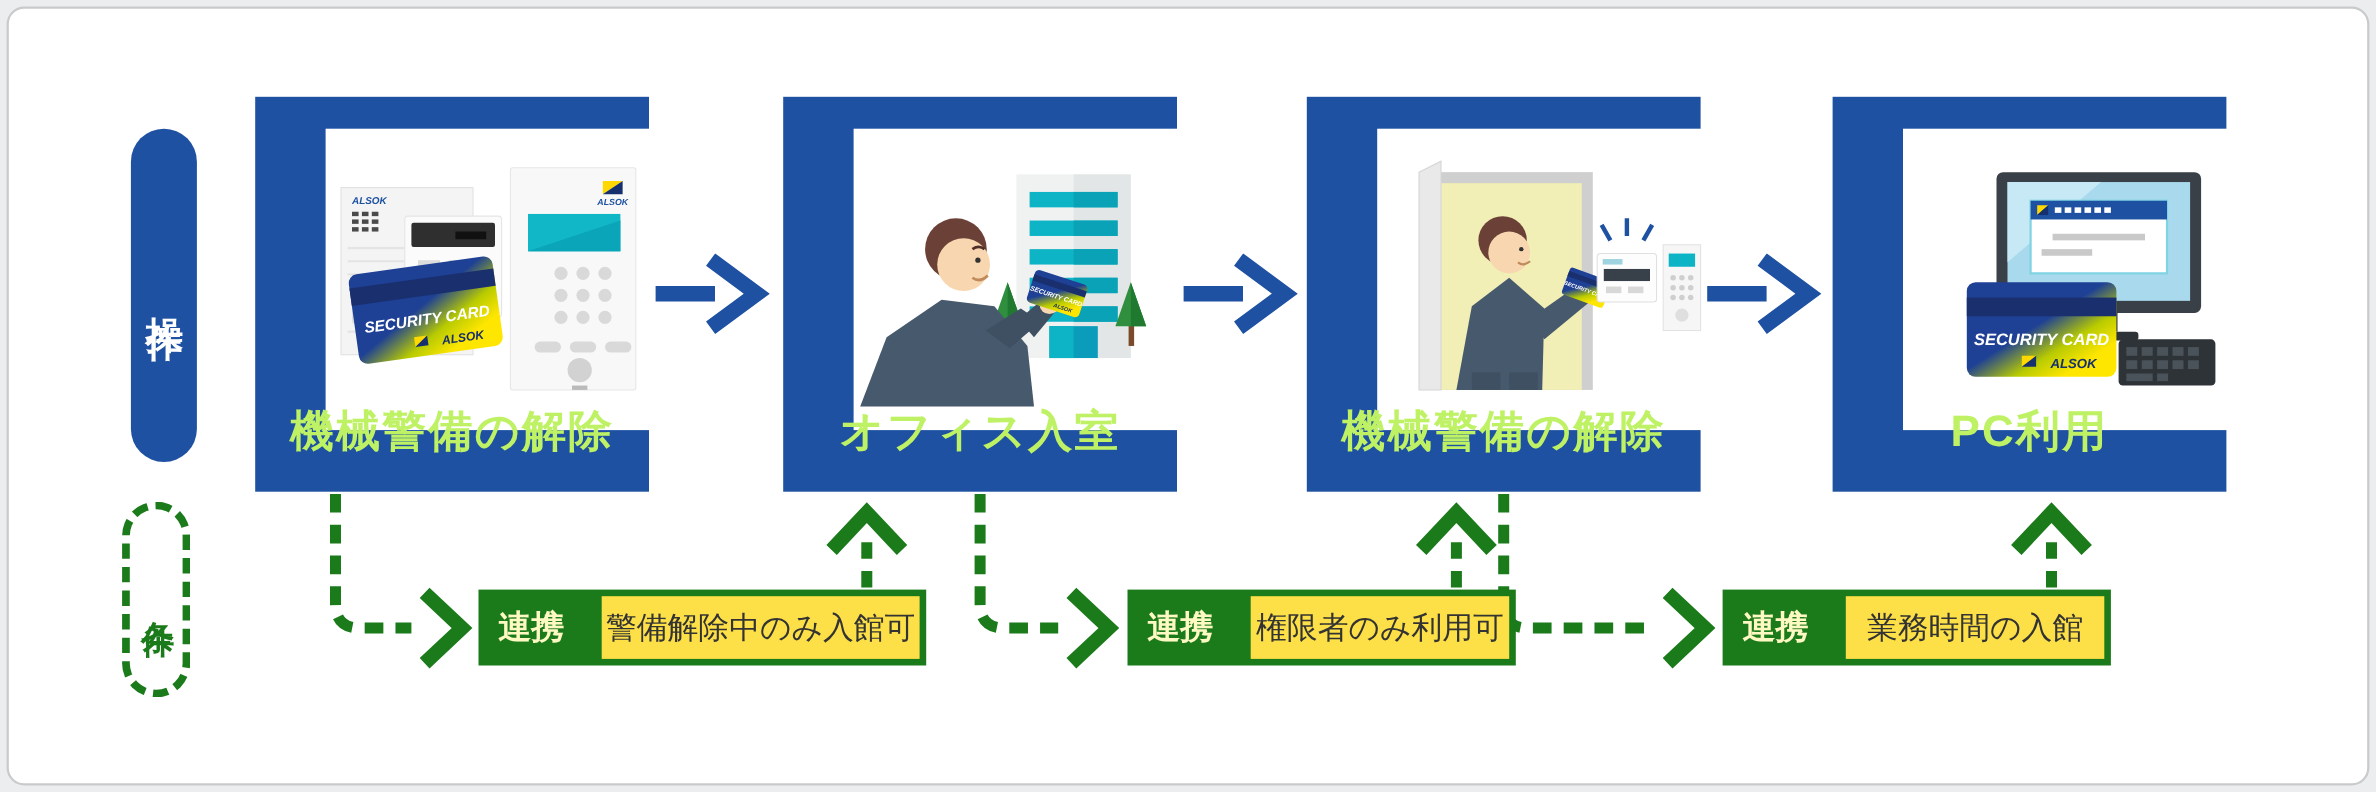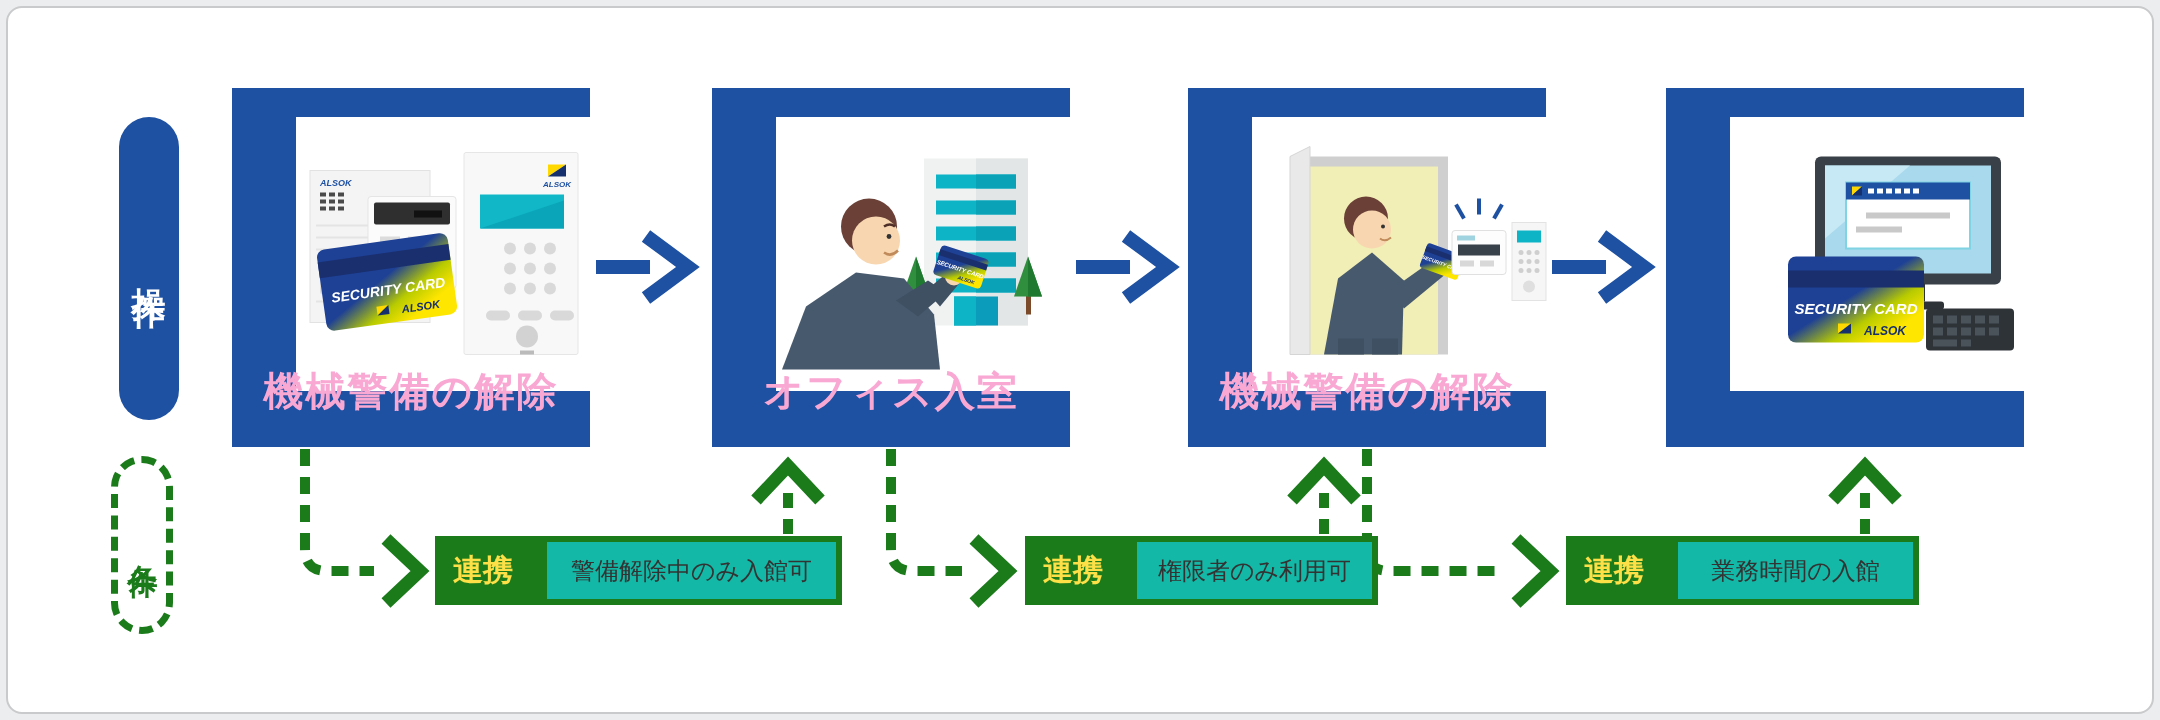--- a/index.html
+++ b/index.html
@@ -13,30 +13,30 @@
     font-size:34px;font-weight:bold;writing-mode:vertical-rl;text-orientation:upright;letter-spacing:8px;}
   .pill-dashed{position:absolute;left:111px;top:456px;width:62px;height:178px;border-radius:40px;
     border:7px dashed #1b7b1b;color:#1b7b1b;display:flex;align-items:center;justify-content:center;
     font-size:30px;font-weight:bold;writing-mode:vertical-rl;text-orientation:upright;letter-spacing:4px;
     background:#fff;box-sizing:border-box;}
   
   .step{position:absolute;top:88px;width:358px;height:359px;background:#1e51a2;}
   .step .art{position:absolute;left:29px;top:29px;width:300px;height:274px;background:#ffffff;margin-left:35px;}
   .step .art svg{display:block;width:100%;height:100%;}
   .step .title{position:absolute;left:0;right:0;bottom:0;height:112px;display:flex;
-    align-items:center;justify-content:center;color:#f9a8d4;font-size:40px;font-weight:bold;letter-spacing:2px;}
+    align-items:center;justify-content:center;color:#bef264;font-size:40px;font-weight:bold;letter-spacing:2px;}
   #step1{left:232px;} #step2{left:712px;} #step3{left:1188px;} #step4{left:1666px;}
   
   .overlay{position:absolute;left:0;top:0;width:2160px;height:720px;pointer-events:none;}
   
   .link-label{position:absolute;top:536px;height:69px;background:#1b7b1b;display:flex;box-sizing:border-box;}
   .link-label .tag{width:96px;display:flex;align-items:center;justify-content:center;
-    color:#fde047;font-size:30px;font-weight:bold;flex:none;}
-  .link-label .cond{flex:1;margin:6px 6px 6px 16px;background:#14b8a6;display:flex;
-    align-items:center;justify-content:center;color:#333333;font-size:24px;white-space:nowrap;}
+    color:#fef9c3;font-size:30px;font-weight:bold;flex:none;}
+  .link-label .cond{flex:1;margin:6px 6px 6px 16px;background:#fde047;display:flex;
+    align-items:center;justify-content:center;color:#333333;font-size:28px;white-space:nowrap;}
   #label1{left:435px;width:407px;} #label2{left:1025px;width:353px;} #label3{left:1566px;width:353px;}
 </style>
 </head>
 <body>
 
 <div class="canvas">
   <div class="frame"></div>
 
   <div class="pill">
     <span>操作</span>
@@ -339,20 +339,21 @@
         <g transform="translate(58,118)">
           <rect width="136" height="86" rx="8" fill="url(#cg4)"></rect>
           <rect y="14" width="136" height="17" fill="#1a2f6e"></rect>
           <text x="68" y="57" font-size="15" font-weight="bold" font-style="italic" fill="#ffffff" text-anchor="middle">SECURITY CARD</text>
           <polygon points="50,67 63,67 50,77" fill="#ffd800"></polygon>
           <polygon points="50,77 63,67 63,77" fill="#16306d"></polygon>
           <text x="97" y="78" font-size="12" font-weight="bold" font-style="italic" fill="#16306d" text-anchor="middle">ALSOK</text>
         </g>
       </svg>
     </div>
+    <div class="title">PC利用</div>
   </div>
 
   <div class="link-label" id="label1">
     <div class="tag">連携</div>
     <div class="cond">警備解除中のみ入館可</div>
   </div>
   <div class="link-label" id="label2">
     <div class="tag">連携</div>
     <div class="cond">権限者のみ利用可</div>
   </div>

